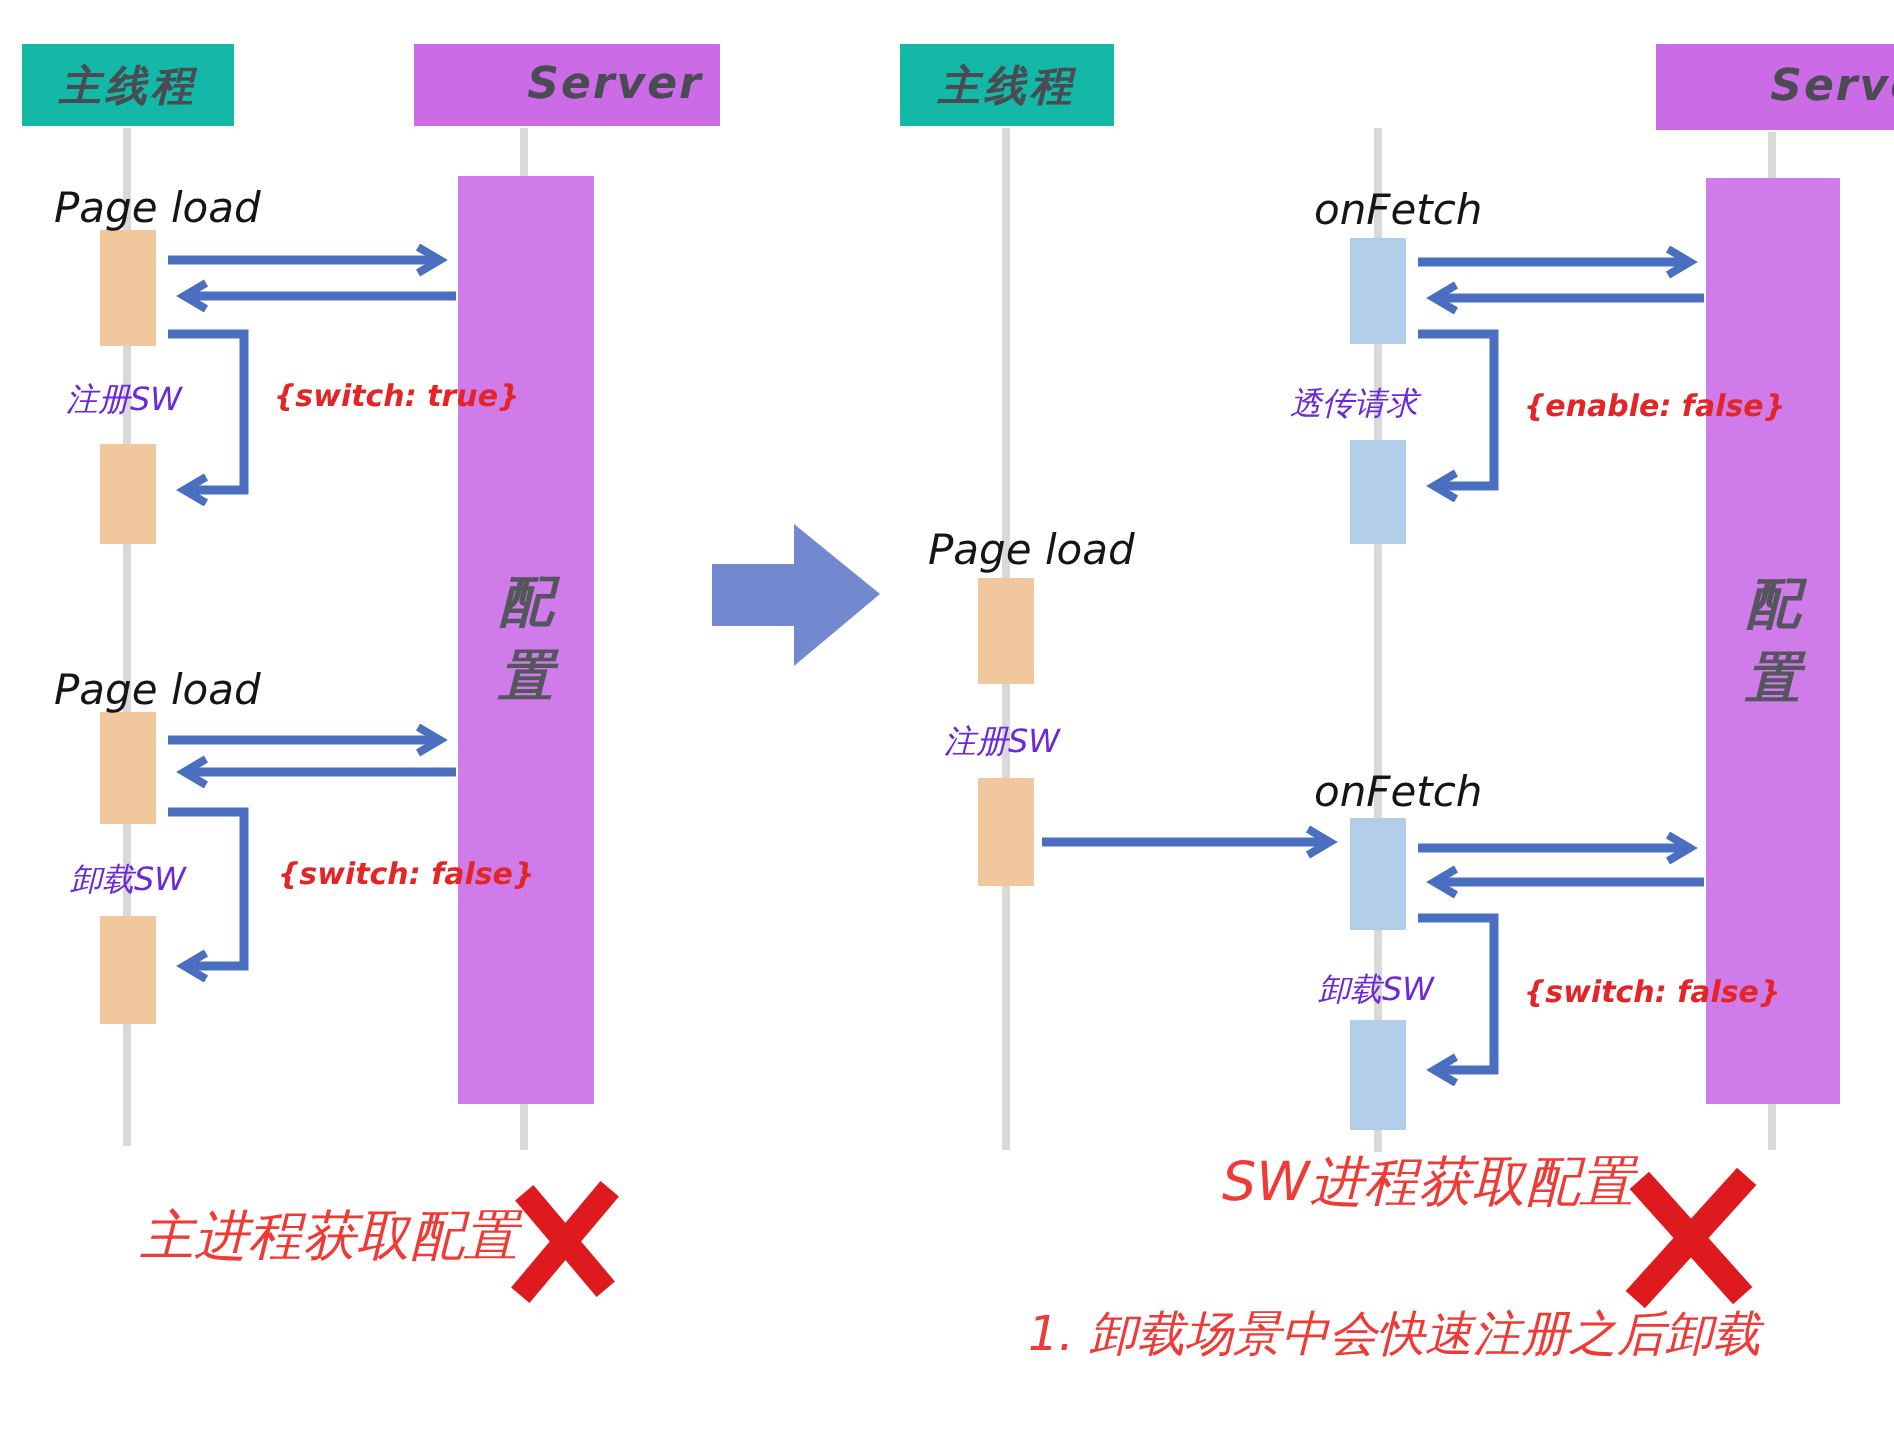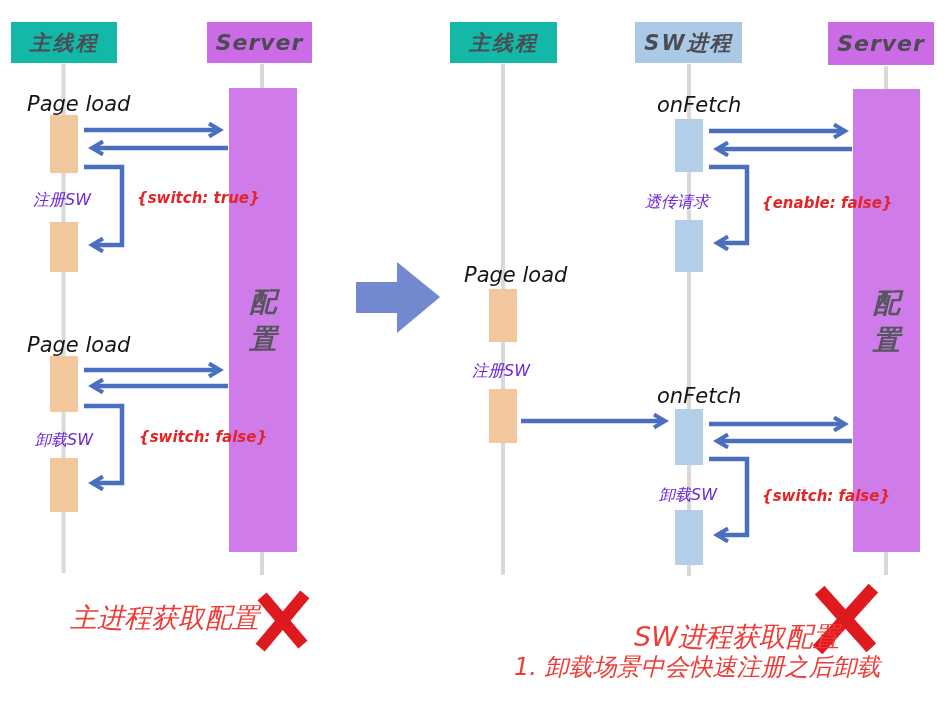--- a/index.html
+++ b/index.html
@@ -6,21 +6,21 @@
   .stage {
     position:relative; width:947px; height:728px; background:#ffffff; overflow:hidden;
     font-family:"DejaVu Sans","Liberation Sans",sans-serif;
   }
   .layer { position:absolute; left:0; top:0; width:947px; height:728px; }
   .under { z-index:0; } .mid { z-index:1; } .over { z-index:2; } .labels { z-index:3; }
   .actor {
     position:absolute; display:flex; align-items:center; justify-content:center;
     font-weight:bold; font-style:italic; color:#4B4B54; font-size:21px; letter-spacing:2px;
   }
-  .actor.en { font-size:22px; letter-spacing:1px; }
+  .actor.en { font-size:22px; letter-spacing:1px;padding-left:48px; }
   .activation { position:absolute; width:28px; }
   .peach { background:#14b8a6; }
   .peach-act { background:#F2C79E; }
   .magenta { background:#CB6CE6; }
   .lblue { background:#A9C9E4; }
   .lblue-act { background:#B3CEE8; }
   .config-box {
     position:absolute; background:#CF7BE9; display:flex; flex-direction:column;
     align-items:center; justify-content:center; gap:10px;
   }
@@ -66,23 +66,20 @@
       <span>置</span>
     </div>
 
     <div class="activation peach-act" style="left:50px; top:115px; height:58px;"></div>
     <div class="activation peach-act" style="left:50px; top:222px; height:50px;"></div>
     <div class="activation peach-act" style="left:50px; top:356px; height:56px;"></div>
     <div class="activation peach-act" style="left:50px; top:458px; height:54px;"></div>
 
     <div class="actor peach" style="left:450px; top:22px; width:107px; height:41px;">
       <span>主线程</span>
-    </div>
-    <div class="actor lblue" style="left:635px; top:22px; width:107px; height:41px;">
-      <span>SW进程</span>
     </div>
     <div class="actor en magenta" style="left:828px; top:22px; width:106px; height:43px;">
       <span>Server</span>
     </div>
 
     <div class="config-box" style="left:853px; top:89px; width:67px; height:463px;">
       <span>配</span>
       <span>置</span>
     </div>
 
@@ -142,17 +139,17 @@
     <div class="note" style="left:645px; top:192px;">透传请求</div>
     <div class="json" style="left:737px; top:194px;text-align:center;">{enable: false}</div>
     <div class="ev" style="left:464px; top:263px;">Page load</div>
     <div class="note" style="left:472px; top:361px;">注册SW</div>
     <div class="ev" style="left:657px; top:384px;">onFetch</div>
     <div class="note" style="left:659px; top:485px;">卸载SW</div>
     <div class="json" style="left:737px; top:487px;">{switch: false}</div>
 
     <div class="foot-title" style="left:62px; top:600px; width:205px;">主进程获取配置</div>
 
-    <div class="foot-title" style="left:611px; top:619px; width:200px;margin-left:23px;">SW进程获取配置</div>
+    <div class="foot-title" style="left:611px; top:573px; width:200px;">SW进程获取配置</div>
     <div class="foot-item" style="left:514px; top:651px;">1. 卸载场景中会快速注册之后卸载</div>
   </div>
 
 </div>
 
 </body></html>

